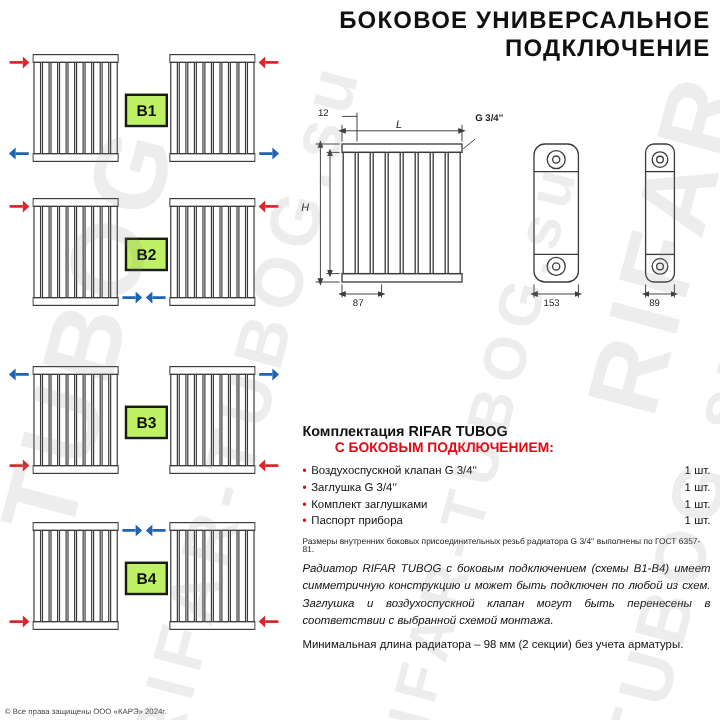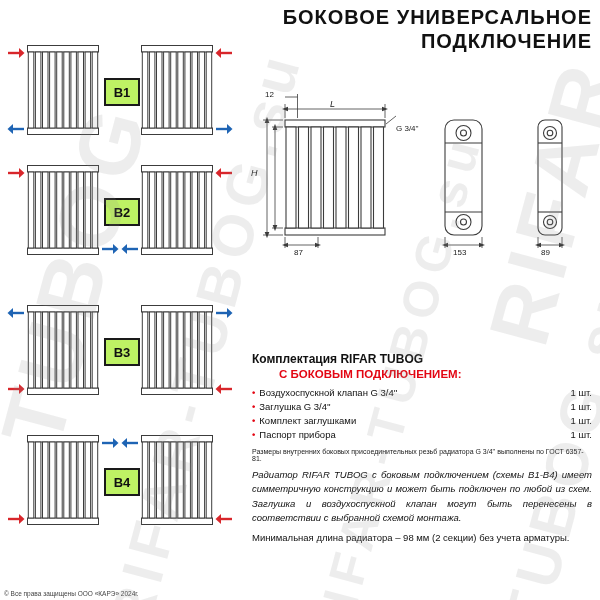--- a/index.html
+++ b/index.html
@@ -23,21 +23,21 @@
   .scheme-label{position:absolute;left:99px;top:33px;width:32px;height:24px;border:2px solid #1a1a1a;
         background:#bef264;display:flex;align-items:center;justify-content:center;
         font-weight:bold;font-size:13px;}
   .sarrow{position:absolute;}
   
   .dims{position:absolute;left:250px;top:90px;width:345px;height:180px;z-index:2;}
   .dims svg{position:absolute;left:0;top:0;}
   .dim-label{position:absolute;font-size:8px;color:#1a1a1a;}
   .dl-12{left:15px;top:0px;}
   .dl-L{left:80px;top:9px;font-style:italic;font-size:9px;}
-  .dl-g{left:146px;top:34px;}
+  .dl-g{left:146px;top:4px;font-weight:bold;}
   .dl-H{left:1px;top:78px;font-style:italic;font-size:9px;}
   .dl-46{left:44px;top:158px;}
   .dl-107{left:203px;top:158px;}
   .dl-66{left:291px;top:158px;}
   .dim-caption{position:absolute;left:252px;top:272px;font-size:8px;font-style:italic;color:#1a1a1a;z-index:2;}
   
   .equip{position:absolute;left:252px;top:352px;width:340px;z-index:2;}
   .equip-title{font-size:12px;font-weight:bold;}
   .equip-sub{font-size:11.5px;font-weight:bold;margin:2px 0 7px 0;}
   .equip-item{display:flex;justify-content:space-between;font-size:9.5px;margin:3px 0;}

